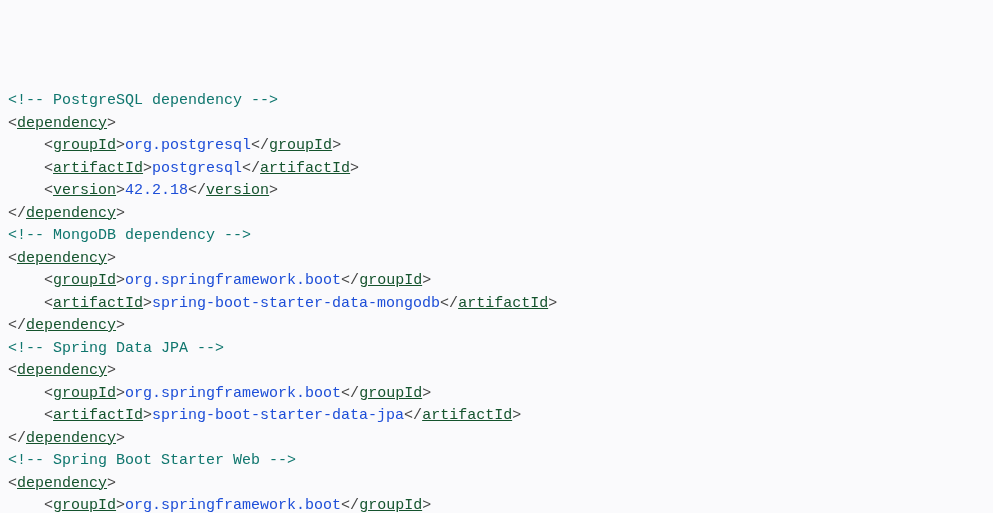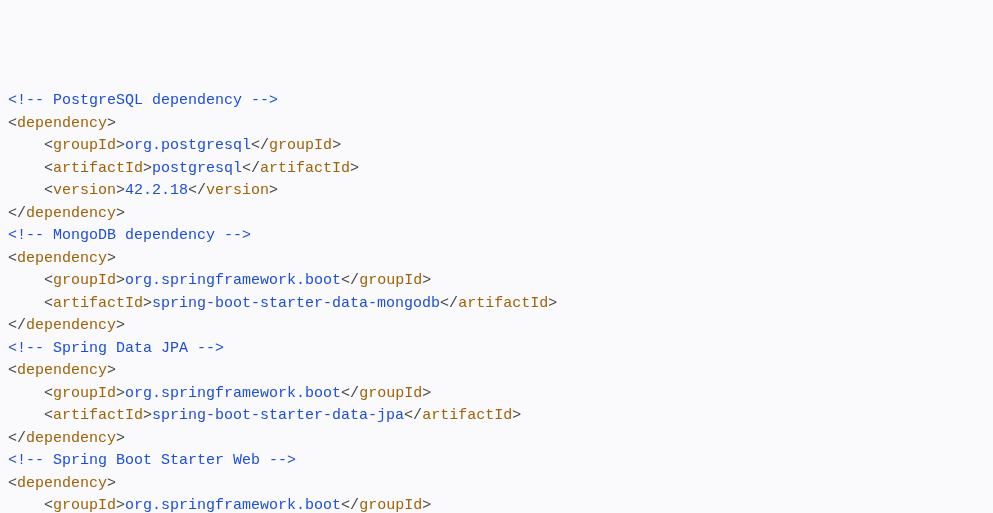--- a/index.html
+++ b/index.html
@@ -8,22 +8,22 @@
     background: #fafafc;
     font-family: Consolas, 'Courier New', monospace;
     font-size: 15px;
     line-height: 1.5;
     white-space: pre;
     color: #000;
   }
   .code-block {
     padding: 0 8px;
   }
-  .comment { color: #1d4ed8; }
-  .tag { color: #a16207; }
+  .comment { color: #0f766e; }
+  .tag { color: #14532d; text-decoration: underline; }
   .punct { color: #444; }
   .text { color: #1d4ed8; }
 </style>
 </head>
 <body>
 
 
 
 <div class="code-block"><div class="code-line"><span class="comment">&lt;!-- PostgreSQL dependency --&gt;</span></div><div class="code-line"><span class="punct">&lt;</span><span class="tag">dependency</span><span class="punct">&gt;</span></div><div class="code-line">    <span class="punct">&lt;</span><span class="tag">groupId</span><span class="punct">&gt;</span><span class="text">org.postgresql</span><span class="punct">&lt;/</span><span class="tag">groupId</span><span class="punct">&gt;</span></div><div class="code-line">    <span class="punct">&lt;</span><span class="tag">artifactId</span><span class="punct">&gt;</span><span class="text">postgresql</span><span class="punct">&lt;/</span><span class="tag">artifactId</span><span class="punct">&gt;</span></div><div class="code-line">    <span class="punct">&lt;</span><span class="tag">version</span><span class="punct">&gt;</span><span class="text">42.2.18</span><span class="punct">&lt;/</span><span class="tag">version</span><span class="punct">&gt;</span></div><div class="code-line"><span class="punct">&lt;/</span><span class="tag">dependency</span><span class="punct">&gt;</span></div><div class="code-line"><span class="comment">&lt;!-- MongoDB dependency --&gt;</span></div><div class="code-line"><span class="punct">&lt;</span><span class="tag">dependency</span><span class="punct">&gt;</span></div><div class="code-line">    <span class="punct">&lt;</span><span class="tag">groupId</span><span class="punct">&gt;</span><span class="text">org.springframework.boot</span><span class="punct">&lt;/</span><span class="tag">groupId</span><span class="punct">&gt;</span></div><div class="code-line">    <span class="punct">&lt;</span><span class="tag">artifactId</span><span class="punct">&gt;</span><span class="text">spring-boot-starter-data-mongodb</span><span class="punct">&lt;/</span><span class="tag">artifactId</span><span class="punct">&gt;</span></div><div class="code-line"><span class="punct">&lt;/</span><span class="tag">dependency</span><span class="punct">&gt;</span></div><div class="code-line"><span class="comment">&lt;!-- Spring Data JPA --&gt;</span></div><div class="code-line"><span class="punct">&lt;</span><span class="tag">dependency</span><span class="punct">&gt;</span></div><div class="code-line">    <span class="punct">&lt;</span><span class="tag">groupId</span><span class="punct">&gt;</span><span class="text">org.springframework.boot</span><span class="punct">&lt;/</span><span class="tag">groupId</span><span class="punct">&gt;</span></div><div class="code-line">    <span class="punct">&lt;</span><span class="tag">artifactId</span><span class="punct">&gt;</span><span class="text">spring-boot-starter-data-jpa</span><span class="punct">&lt;/</span><span class="tag">artifactId</span><span class="punct">&gt;</span></div><div class="code-line"><span class="punct">&lt;/</span><span class="tag">dependency</span><span class="punct">&gt;</span></div><div class="code-line"><span class="comment">&lt;!-- Spring Boot Starter Web --&gt;</span></div><div class="code-line"><span class="punct">&lt;</span><span class="tag">dependency</span><span class="punct">&gt;</span></div><div class="code-line">    <span class="punct">&lt;</span><span class="tag">groupId</span><span class="punct">&gt;</span><span class="text">org.springframework.boot</span><span class="punct">&lt;/</span><span class="tag">groupId</span><span class="punct">&gt;</span></div></div>
 

